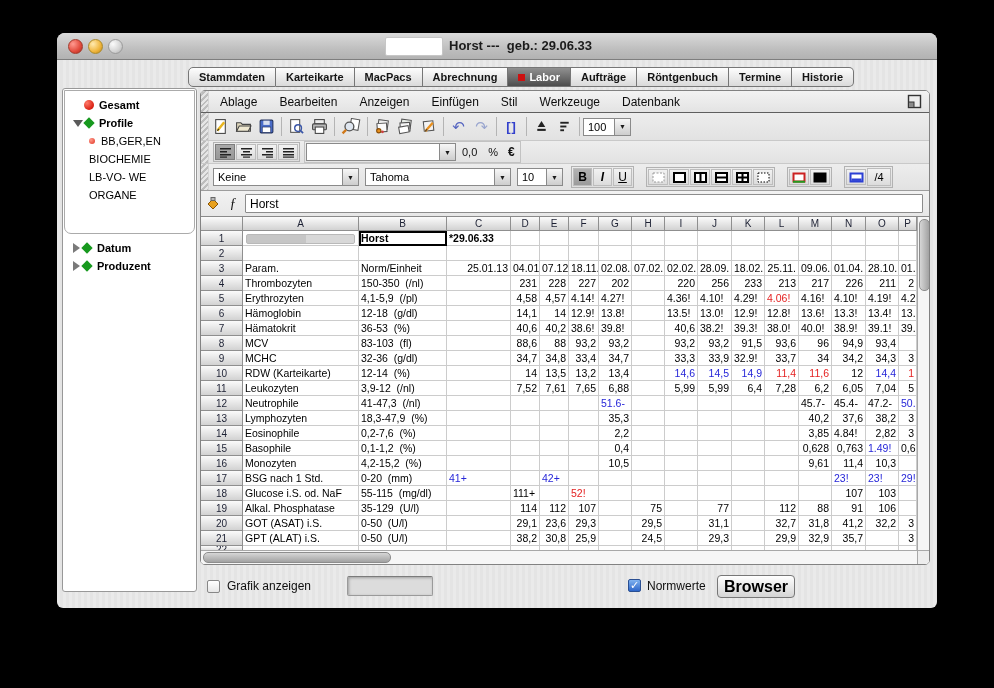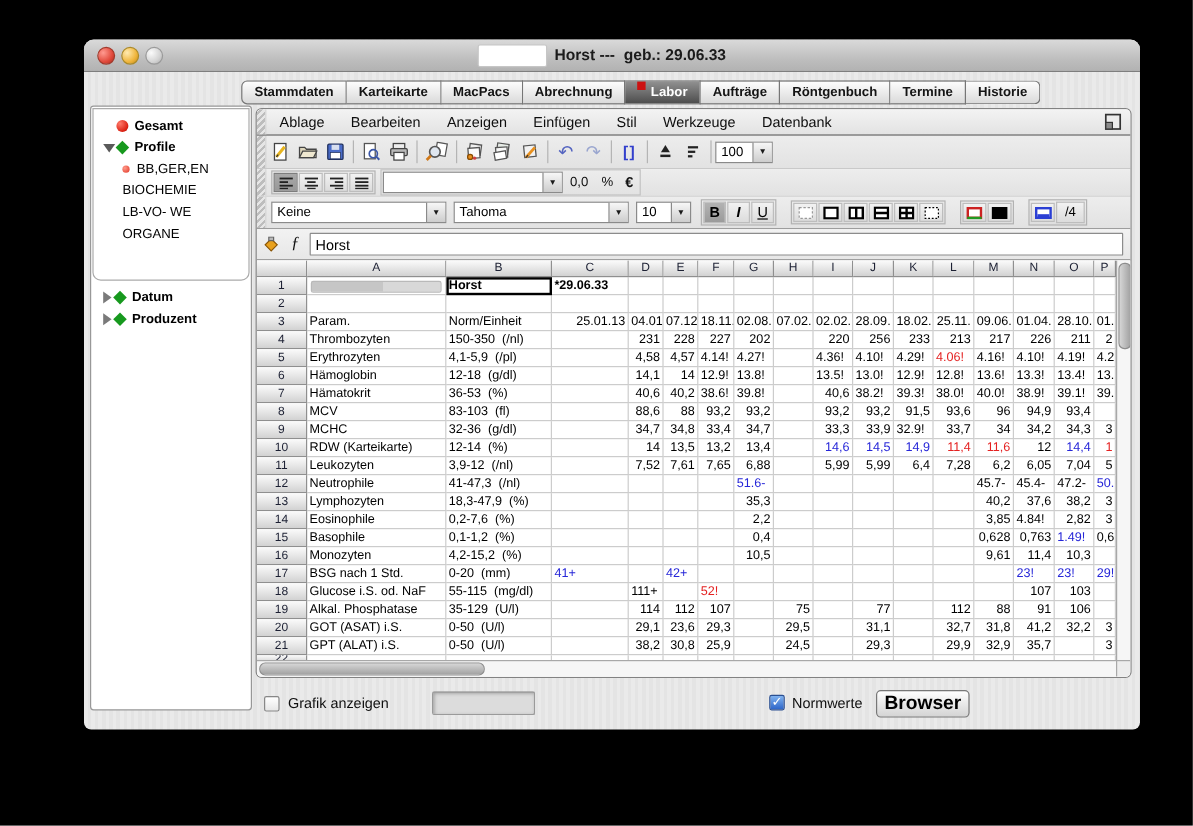--- a/index.html
+++ b/index.html
@@ -1,38 +1,38 @@
 <!DOCTYPE html>
 <html><head>
 <meta charset="utf-8">
 <style>
   html,body{margin:0;padding:0}
   body{width:994px;height:688px;background:#000;position:relative;overflow:hidden;
        font-family:"Liberation Sans","DejaVu Sans",sans-serif;-webkit-font-smoothing:antialiased}
 
   
-  .window{position:absolute;left:70px;top:33px;width:880px;height:575px;
+  .window{position:absolute;left:57px;top:33px;width:880px;height:575px;
     border-radius:8px 8px 6px 6px;overflow:hidden;
     background:repeating-linear-gradient(90deg,#eaeaea 0 3px,#e4e4e4 3px 6px);
     box-shadow:0 14px 40px rgba(0,0,0,.8)}
   .titlebar{height:26px;background:linear-gradient(#dadada,#bdbdbd 65%,#b2b2b2);
     border-bottom:1px solid #7e7e7e;position:relative}
   .traffic{position:absolute;top:6px;width:13px;height:13px;border-radius:50%}
   .t-red{left:11px;background:radial-gradient(circle at 4px 4px,#ff9a90,#e14a3c 60%,#a62a1d);border:1px solid #a23a2c}
   .t-yellow{left:31px;background:radial-gradient(circle at 4px 4px,#ffeab0,#efb53c 60%,#bd8517);border:1px solid #ab8a2a}
   .t-grey{left:51px;background:radial-gradient(circle at 4px 4px,#fbfbfb,#d3d3d3 60%,#ababab);border:1px solid #9a9a9a}
   .title-redact{position:absolute;left:328px;top:4px;width:56px;height:17px;background:#fff;
     border:1px solid #c6c6c6;border-radius:2px}
   .title-text{position:absolute;left:392px;top:5px;font-size:13px;font-weight:bold;color:#1b1b1b;white-space:pre}
 
   
   .tabbar{position:absolute;left:131px;top:34px;height:20px;display:flex}
   .tab{height:18px;line-height:18px;padding:0 10px;font-size:11px;font-weight:bold;color:#141414;
     background:linear-gradient(#fdfdfd,#dadada);border:1px solid #767676;border-left:none;
-    display:flex;align-items:flex-start;gap:4px;cursor:default}
+    display:flex;align-items:center;gap:4px;cursor:default}
   .tab:first-child{border-left:1px solid #767676;border-radius:5px 0 0 5px}
   .tab:last-child{border-radius:0 5px 5px 0}
   .tab.active{background:linear-gradient(#909090,#4d4d4d);color:#fff}
   .tab-marker{width:7px;height:7px;display:inline-block}
 
   
   .sidebar{position:absolute;left:5px;top:55px;width:135px;height:504px;background:#fff;
     border:1px solid #989898;border-radius:3px;box-sizing:border-box}
   .profilebox{margin:1px;border:1px solid #ababab;border-radius:0 0 7px 7px;height:144px;
     box-sizing:border-box;padding-top:5px;overflow:hidden}

